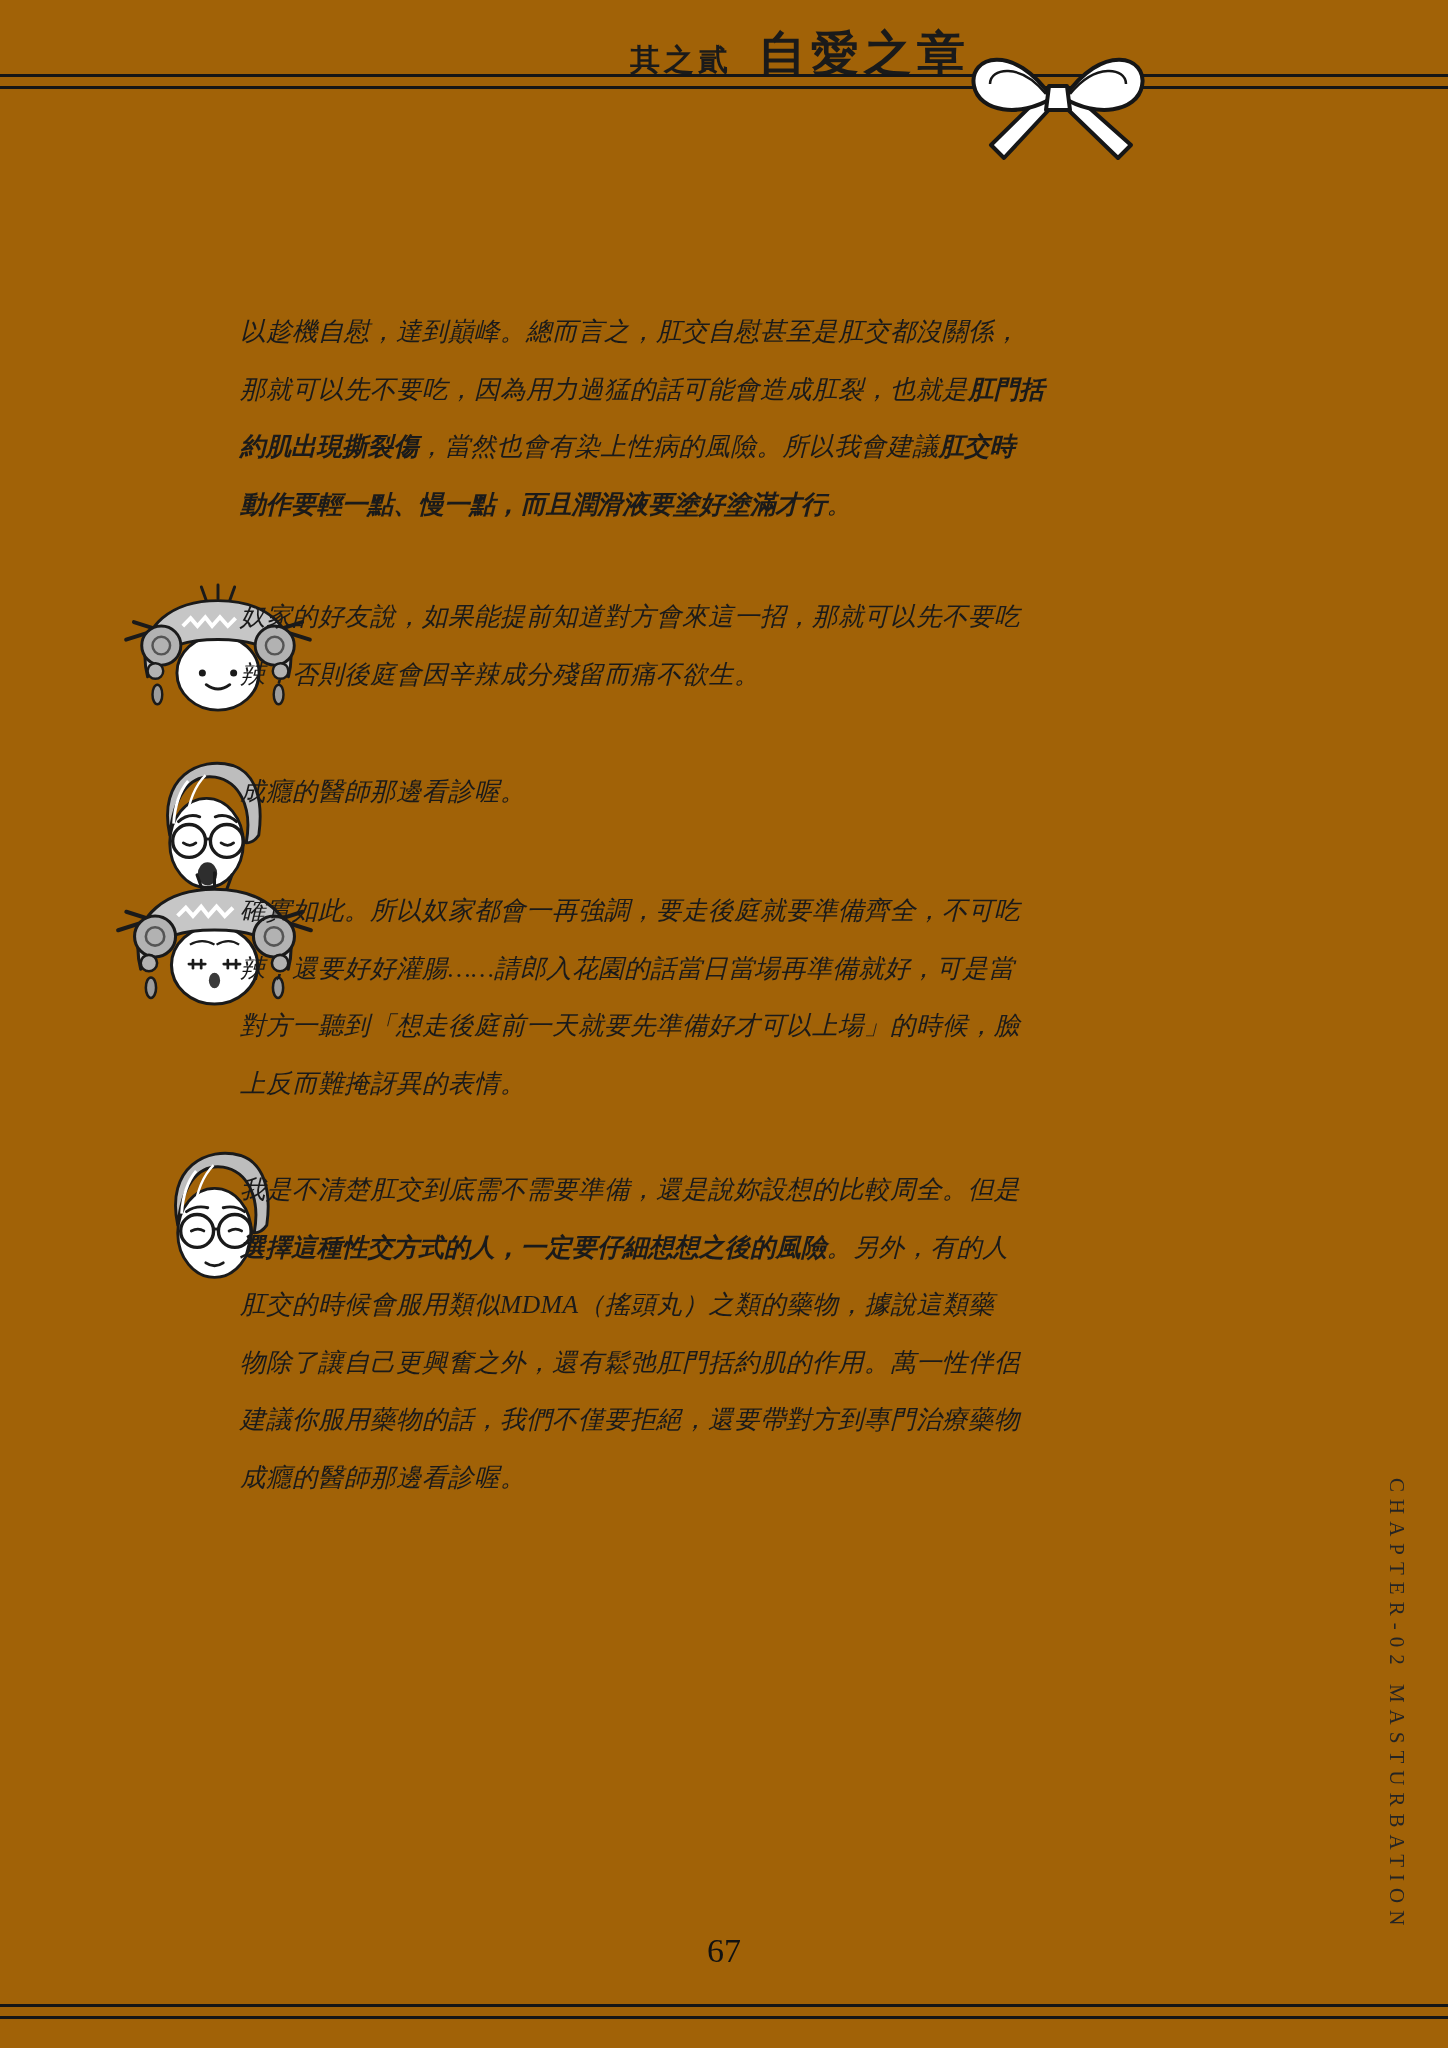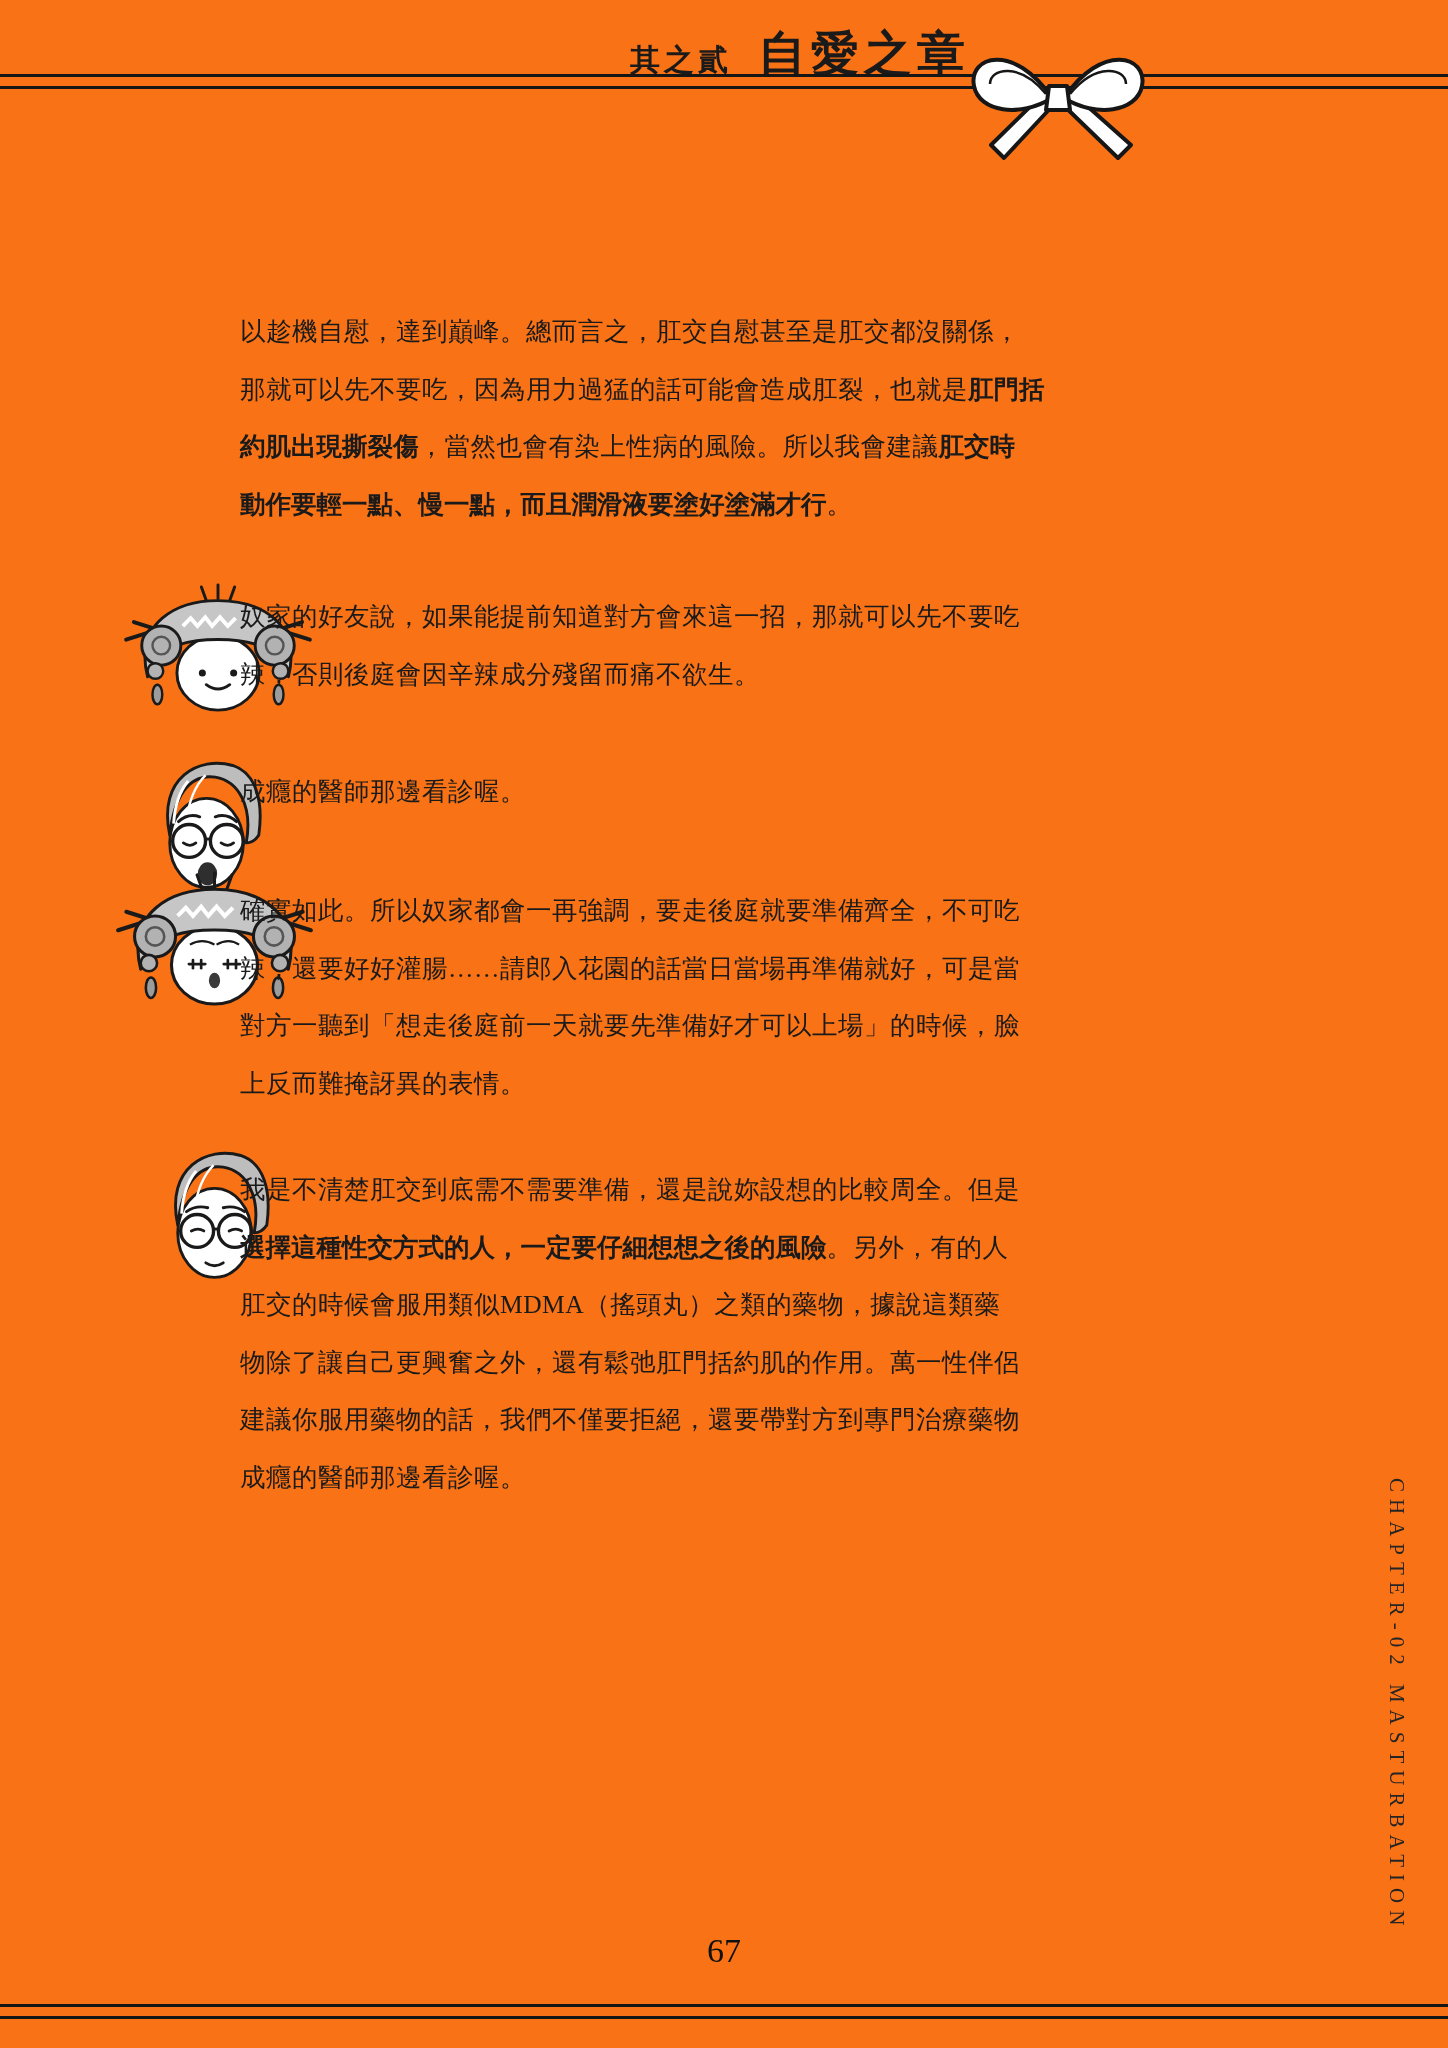--- a/index.html
+++ b/index.html
@@ -1,35 +1,35 @@
 <!DOCTYPE html>
 <html><head>
 <meta charset="utf-8">
 <style>
   html,body{margin:0;padding:0;background:#e8e8e8;}
   #page{
     position:relative;width:1448px;height:2048px;margin:0 auto;
-    background:#f97316;overflow:hidden;
+    background:#a16207;overflow:hidden;
     font-family:"Liberation Serif","DejaVu Serif",serif;color:#1a1a1a;
   }
   
   .chapter-head{
     position:absolute;top:22px;right:478px;display:flex;align-items:baseline;gap:26px;
     font-family:"Liberation Sans","DejaVu Sans",sans-serif;font-weight:700;white-space:nowrap;
   }
   .chapter-label{font-size:30px;letter-spacing:4px;}
   .chapter-title{font-size:48px;letter-spacing:5px;}
   .rule{position:absolute;left:0;width:1448px;height:9px;
     border-top:3.5px solid #161616;border-bottom:3.5px solid #161616;}
   .rule-top{top:74px;}
   .rule-bottom{top:2004px;}
   .ribbon{position:absolute;left:960px;top:26px;width:196px;height:138px;}
   
   .txt{position:absolute;left:240px;font-size:25.5px;line-height:57.5px;letter-spacing:0.5px;}
-  .line{white-space:nowrap;}
+  .line{white-space:nowrap;font-style:italic;}
   .b{font-family:"Liberation Sans","DejaVu Sans",sans-serif;font-weight:700;letter-spacing:0;}
   .avatar{position:absolute;}
   
   .side-vertical{
     position:absolute;left:1384px;top:1478px;
     writing-mode:vertical-rl;text-orientation:mixed;
     font-family:"Liberation Serif","DejaVu Serif",serif;
     font-size:21px;letter-spacing:7px;color:#242424;white-space:nowrap;
   }
   .page-number{

